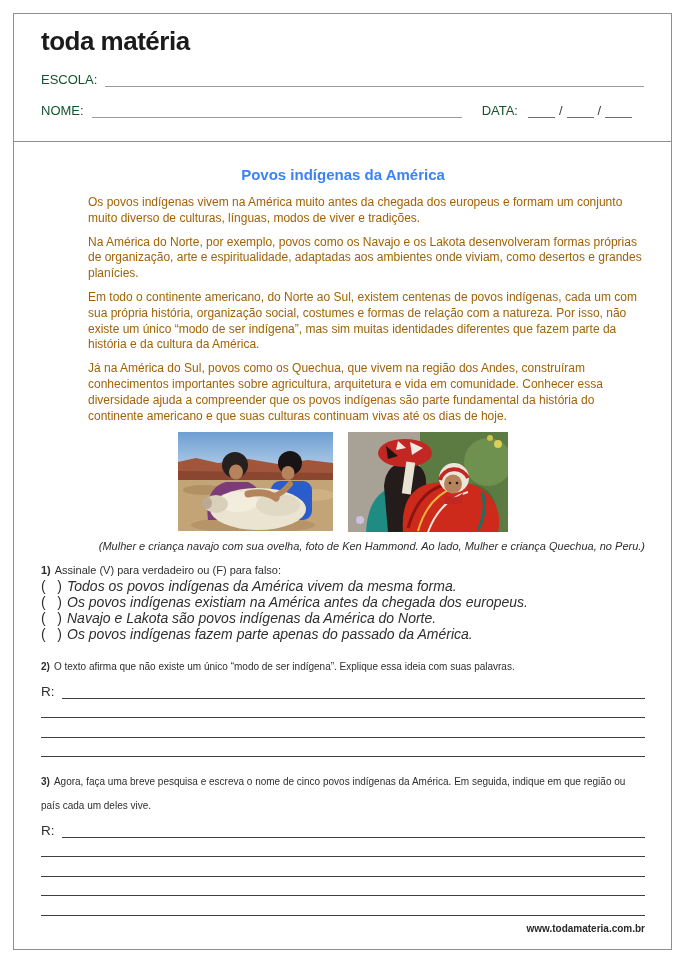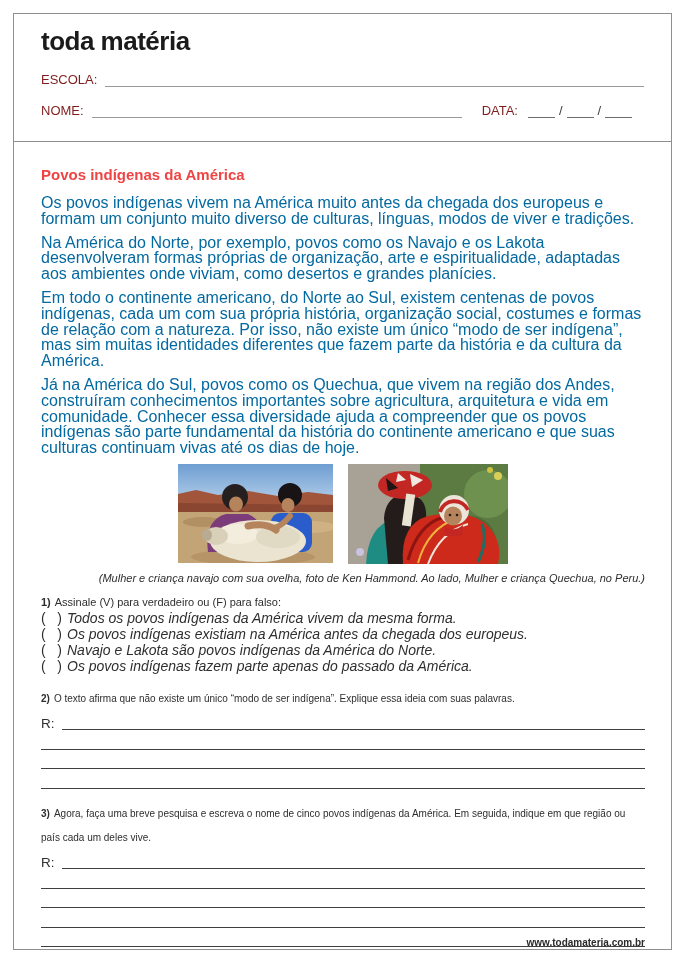--- a/index.html
+++ b/index.html
@@ -18,48 +18,48 @@
   
   .header {
     height:128px; padding:13px 27px 0 27px;
     border-bottom:1.5px solid #8f8f8f;
   }
   .brand {
     font-size:26px; font-weight:700; color:#1b1b1b; letter-spacing:-0.5px;
     line-height:1.1;
   }
   .field-row { display:flex; align-items:flex-end; margin-top:16px; }
-  .field-label { font-size:13px; color:#7f1d1d; white-space:nowrap; }
+  .field-label { font-size:13px; color:#14532d; white-space:nowrap; }
   .hline { flex:1; border-bottom:1.8px solid #9a9a9a; height:13px; margin-left:8px; }
   .name-line { max-width:370px; }
   .date-group { display:flex; align-items:flex-end; margin-left:20px; white-space:nowrap; }
   .date-group .field-label { margin-right:10px; }
   .blank { display:inline-block; width:27px; border-bottom:1.6px solid #6d6d6d; height:12px; }
   .slash { font-size:13px; color:#3c3c3c; margin:0 4px; }
   
   .content { padding:24px 26px 0 27px; position:relative; }
-  .ws-title { font-size:15px; font-weight:700; color:#ef4444; margin-bottom:12px; }
-  .para { font-size:16px; line-height:15.8px; margin-bottom:8px; color:#0369a1; }
+  .ws-title { text-align:center; font-size:15px; font-weight:700; color:#3b82f6; margin-bottom:12px; }
+  .para { font-size:12px; line-height:15.8px; margin-bottom:8px; color:#a16207;margin-left:47px; }
   .photos { display:flex; justify-content:center; gap:15px; margin:6px 0 8px 0; }
   .photo { display:block; }
   .caption { font-size:11px; font-style:italic; color:#2e2e2e; margin-bottom:9px; line-height:13px;text-align:right; }
   .question { margin-bottom:10px; }
   .q-head { font-size:11px; line-height:16px; }
   .q-num { font-weight:700; margin-right:4px; }
   .option { font-size:14px; line-height:16px; display:flex; }
   .paren { white-space:pre; }
   .opt-text { margin-left:5px;font-style:italic; }
   .q-block { margin-top:13px; }
   .q-text { font-size:10px; line-height:24px; }
   .answers { margin-top:0; }
   .ans-line { display:flex; align-items:flex-end; height:19.5px; }
   .r-label { font-size:13.5px; color:#2e2e2e; margin-right:7px; line-height:1; }
   .rule { flex:1; border-bottom:1.7px solid #3f3f3f; }
   .footer {
-    position:absolute; right:26px; bottom:1px;
+    position:absolute; right:26px; bottom:15px;
     font-size:10px; font-weight:700; color:#2a2a2a;
   }
 </style>
 </head>
 <body>
 
 <div class="page">
   <div class="frame">
 
     <div class="header">

